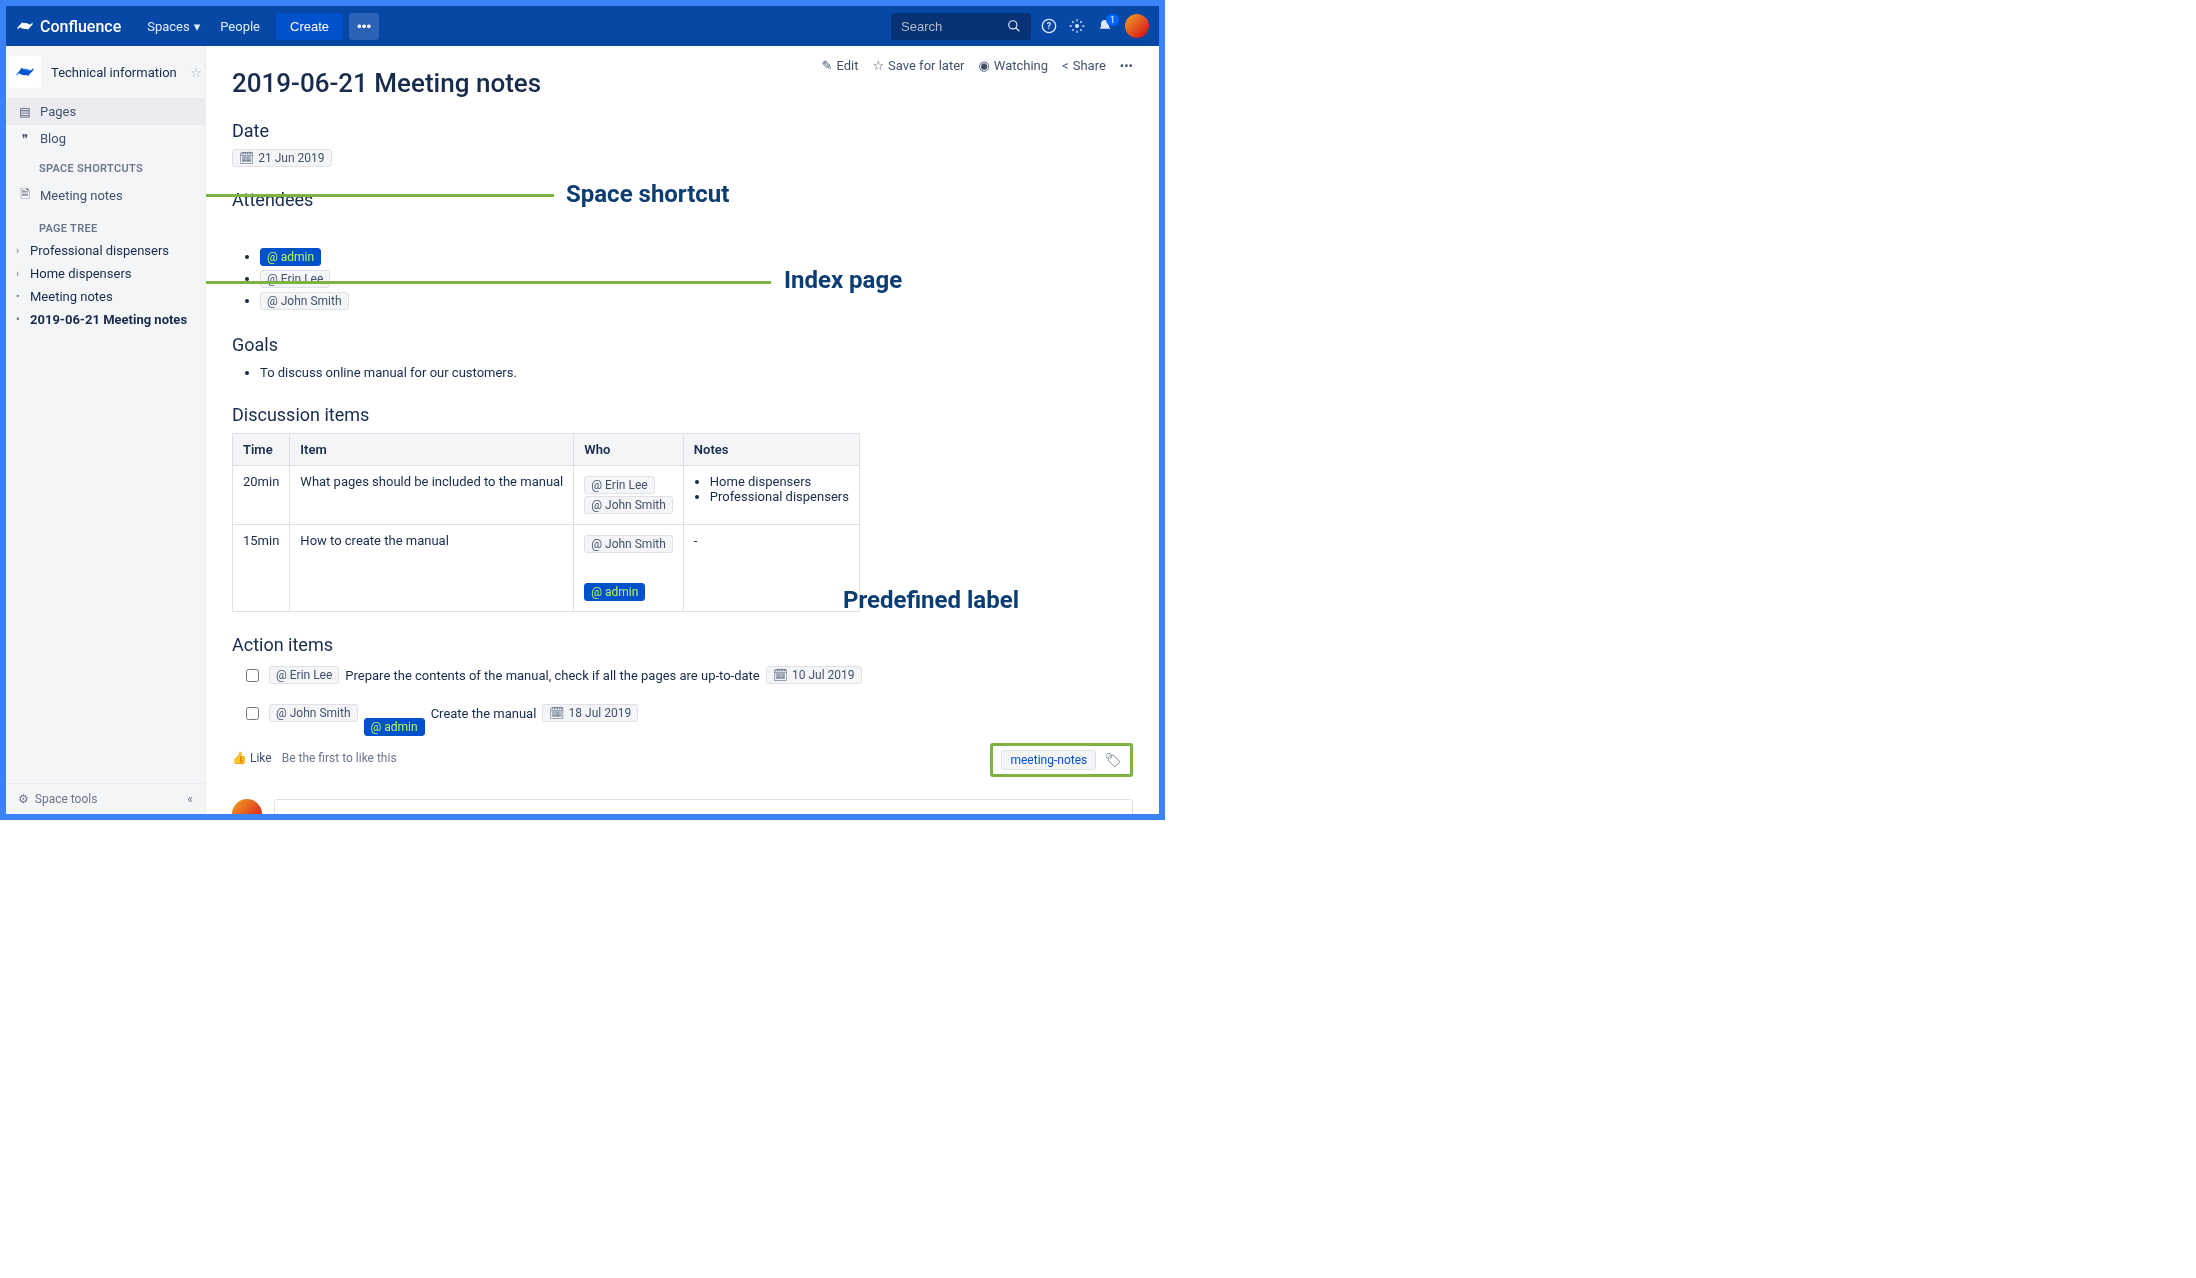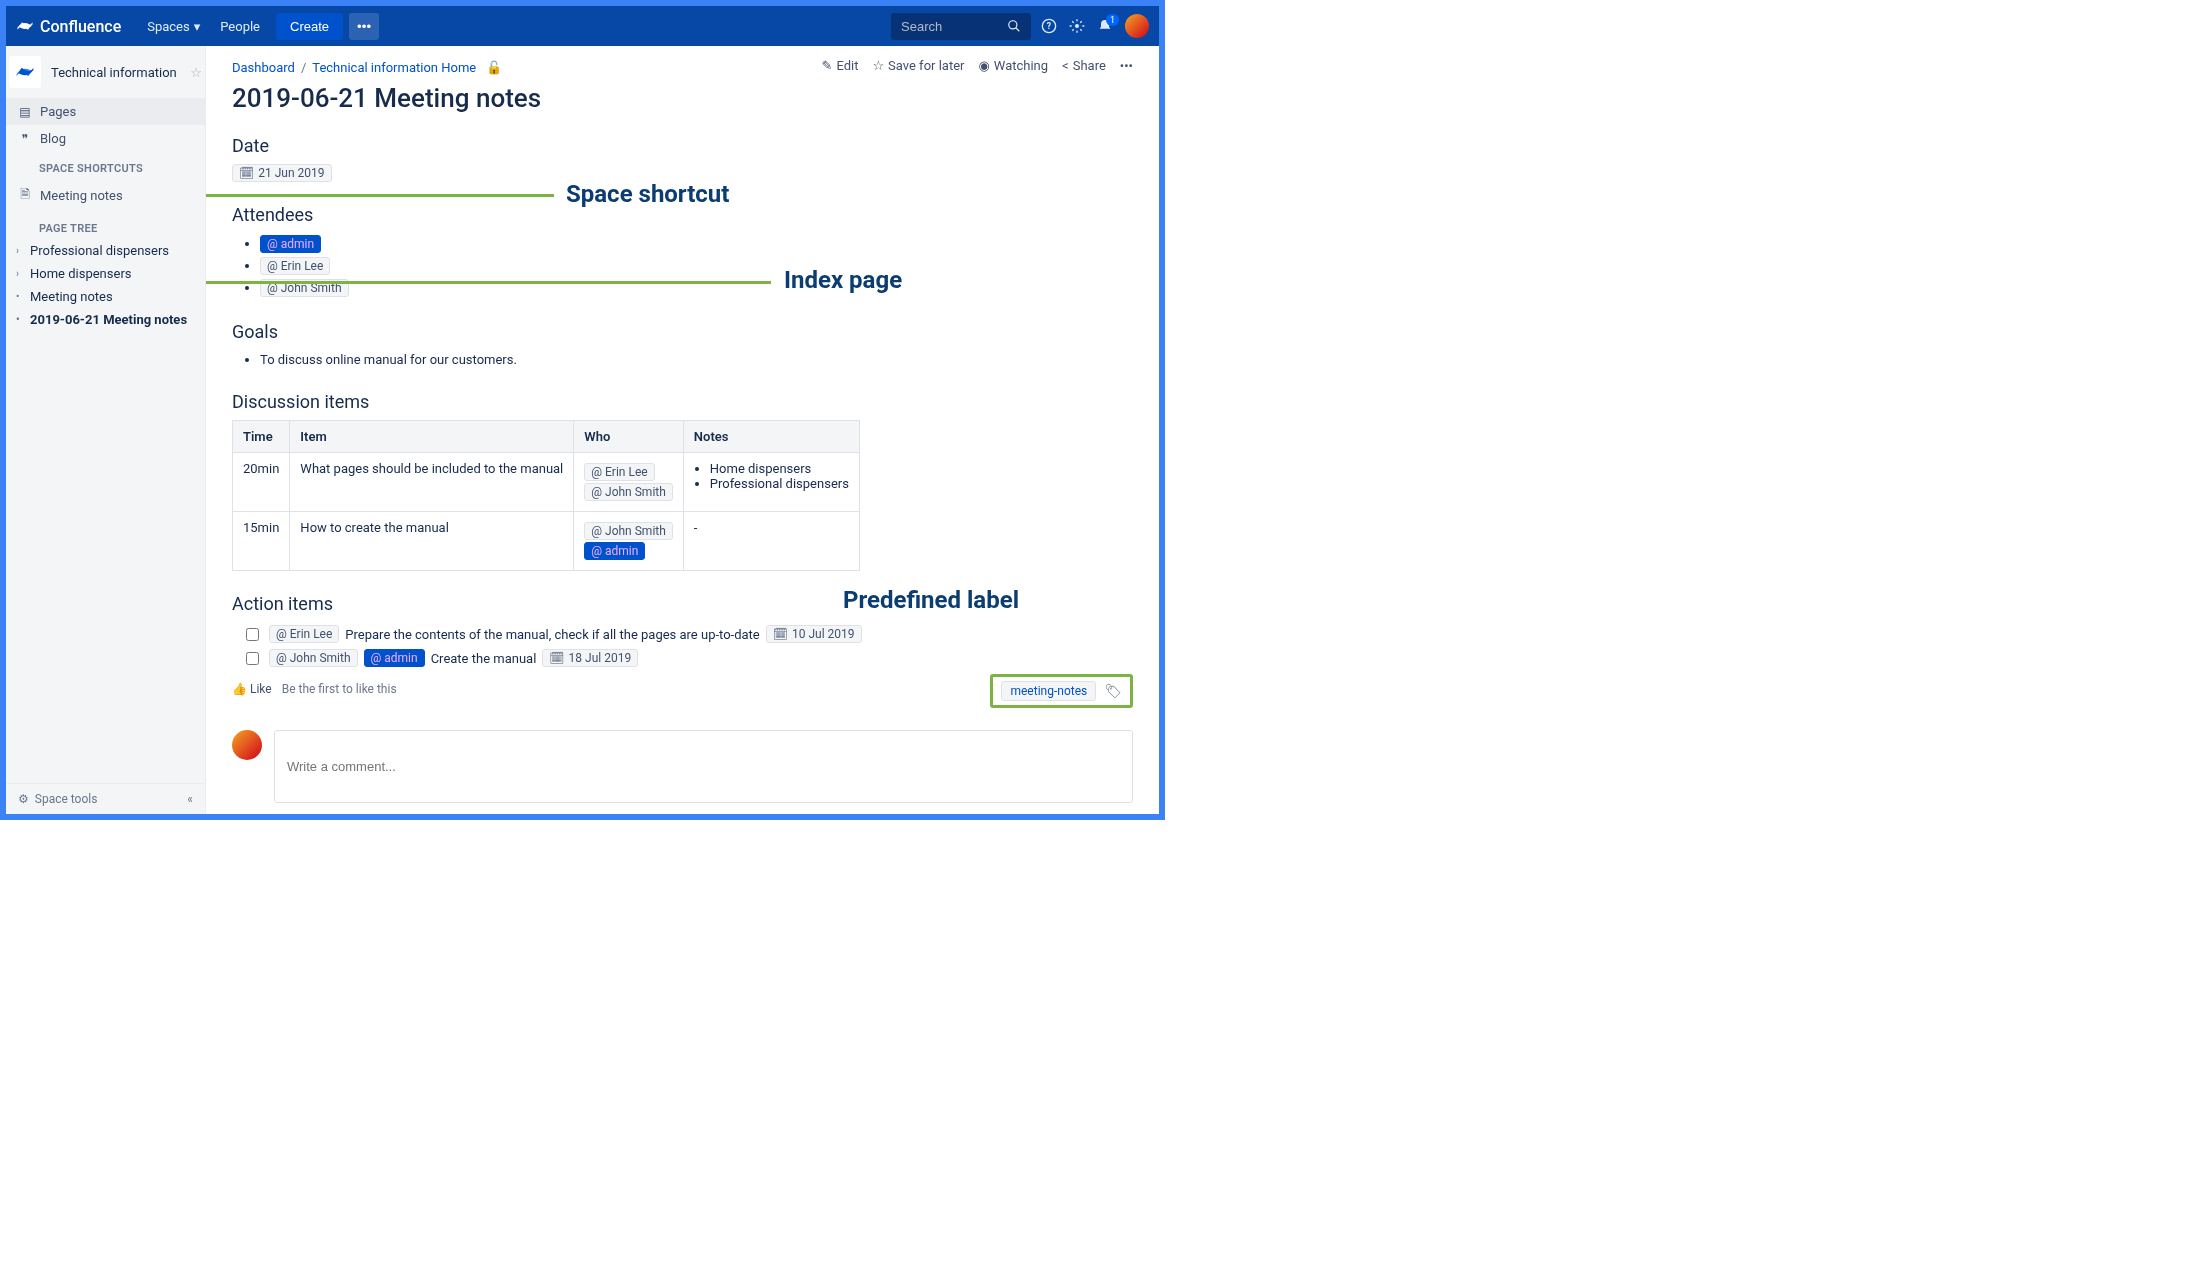--- a/index.html
+++ b/index.html
@@ -38,21 +38,21 @@
 .content { flex: 1; overflow: auto; position: relative; }
 .content-inner { padding: 14px 26px 30px; }
 .page-actions { position: absolute; top: 12px; right: 26px; display: flex; gap: 14px; align-items: center; color: #42526e; font-size: 13px; }
 .page-actions .act { display: flex; align-items: center; gap: 4px; cursor: pointer; }
 .breadcrumb { font-size: 13px; color: #6b778c; display: flex; align-items: center; gap: 6px; }
 .breadcrumb a { color: #0052cc; text-decoration: none; }
 .page-title { font-size: 26px; font-weight: 500; color: #172b4d; margin-top: 8px; }
 .byline { font-size: 11px; color: #6b778c; margin-top: 4px; }
 h3.sect { font-size: 18px; font-weight: 400; color: #172b4d; margin-top: 22px; margin-bottom: 8px; }
 .date-lozenge, .mention, .mention-link { display: inline-flex; align-items: center; gap: 4px; background: #f4f5f7; border: 1px solid #dfe1e6; border-radius: 3px; padding: 1px 6px; font-size: 12px; color: #42526e; }
-.mention-link { background: #0052cc; color: #f0abfc; border-color: #0052cc; }
+.mention-link { background: #0052cc; color: #bef264; border-color: #0052cc; margin-top: 28px; }
 ul.bullets { list-style: disc; padding-left: 28px; margin-top: 4px; }
 ul.bullets li { padding: 2px 0; font-size: 13px; }
 .disc-table { border-collapse: collapse; margin-top: 6px; }
 .disc-table th, .disc-table td { border: 1px solid #dfe1e6; padding: 8px 10px; font-size: 13px; text-align: left; vertical-align: top; }
 .disc-table th { background: #f4f5f7; font-weight: 600; }
 .action-row { display: flex; align-items: center; gap: 6px; padding: 3px 0 3px 14px; font-size: 13px; }
 .action-row input[type=checkbox] { margin-right: 4px; }
 .like-row { margin-top: 12px; display: flex; align-items: center; gap: 10px; font-size: 12px; color: #6b778c; }
 .like-row .like-btn { display:flex; align-items:center; gap:3px; cursor:pointer; color:#42526e; }
 .label-area { display:flex; justify-content:flex-end; margin-top:-22px; }
@@ -186,26 +186,20 @@
             <span>Watching</span>
           </div>
         <div class="act">
             <span>&lt;</span>
             <span>Share</span>
           </div>
         <div class="act">•••</div>
       </div>
 
       <div class="content-inner">
-        <div class="breadcrumb">
-          <a href="#">Dashboard</a>
-          <span>/</span>
-          <a href="#">Technical information Home</a>
-          <span style="color:#6b778c; margin-left:4px;">🔓</span>
-        </div>
         <h1 class="page-title">2019-06-21 Meeting notes</h1>
 
         <h3 class="sect">Date</h3>
         <span class="date-lozenge">
             <span>🗓</span>
             <span>21 Jun 2019</span>
           </span>
 
         <h3 class="sect">Attendees</h3>
         <ul class="bullets" id="attendees">

